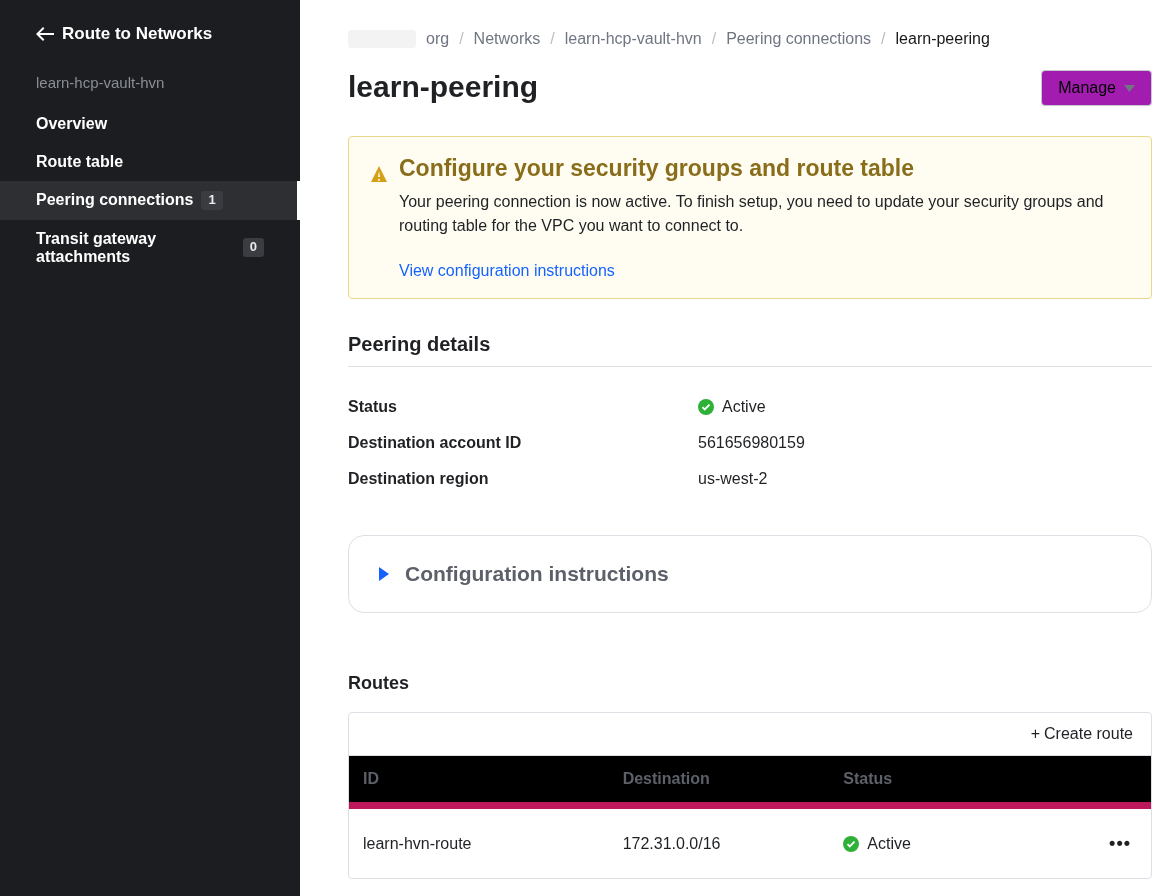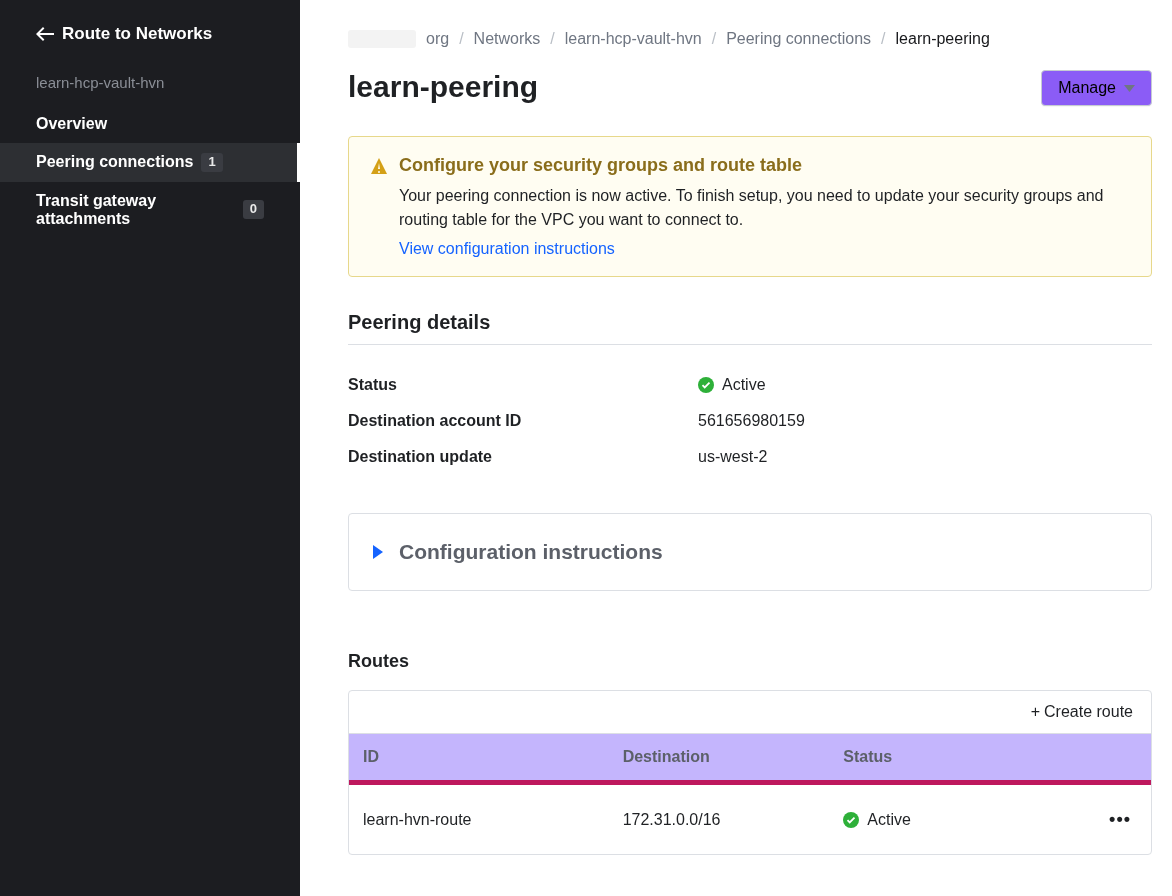--- a/index.html
+++ b/index.html
@@ -78,21 +78,21 @@
 }
 .header-row {
   display: flex;
   justify-content: space-between;
   align-items: flex-start;
   margin-bottom: 30px;
 }
 .page-title { font-size: 30px; font-weight: 700; }
 .manage-btn {
   border: 1px solid #c6cbd2;
-  background: #8b5cf6;
+  background: #a21caf;
   padding: 8px 16px;
   border-radius: 4px;
   font-size: 16px;
   font-weight: 500;
   display: flex;
   align-items: center;
   gap: 8px;
   cursor: pointer;
   box-shadow: 0 1px 1px rgba(0,0,0,0.04);
 }
@@ -101,32 +101,32 @@
   border: 1px solid #e7d88b;
   background: #fffdf2;
   border-radius: 4px;
   padding: 18px 22px;
   margin-bottom: 34px;
   position: relative;
 }
 .alert-title {
   color: #8a6d1b;
   font-weight: 600;
-  font-size: 18px;
+  font-size: 23px;
   margin-bottom: 8px;
   display: flex;
-  align-items: center;
+  align-items: flex-end;
   gap: 12px;
 }
 .alert-title svg { width: 16px; height: 16px; flex-shrink: 0; }
 .alert-body {
   font-size: 16px;
   line-height: 1.5;
   padding-left: 28px;
-  margin-bottom: 8px;
+  margin-bottom: 24px;
 }
 .alert-link {
   color: #1563ff;
   font-weight: 500;
   font-size: 16px;
   padding-left: 28px;
   cursor: pointer;
 }
 .section-title {
   font-size: 20px;
@@ -142,22 +142,22 @@
 .detail-row {
   display: flex;
   padding: 9px 0;
   font-size: 16px;
 }
 .detail-label { width: 350px; font-weight: 600; }
 .detail-value { display: flex; align-items: center; gap: 8px; }
 .status-icon { width: 16px; height: 16px; }
 .accordion {
   border: 1px solid #dcdfe4;
-  border-radius: 4px;
-  padding: 26px 24px;
+  border-radius: 16px;
+  padding: 26px 30px;
   display: flex;
   align-items: center;
   gap: 16px;
   cursor: pointer;
   margin-bottom: 60px;
 }
 .accordion svg { width: 10px; height: 14px; fill: #1563ff; }
 .accordion-title { font-size: 21px; font-weight: 700; color: #5c6069; }
 .routes-title { font-size: 18px; font-weight: 700; margin-bottom: 18px; }
 .routes-table {
@@ -181,41 +181,44 @@
 .routes-head, .routes-row {
   display: grid;
   grid-template-columns: 1fr 0.85fr 0.9fr 60px;
   padding: 14px 14px;
   font-size: 16px;
   align-items: center;
 }
 .routes-head {
   color: #5c6069;
   font-weight: 600;
-  border-bottom: 5px solid #be185d;
-  background: #c4b5fd;
+  border-bottom: 7px solid #be185d;
+  background: #000000;
 }
 .routes-row { padding-top: 24px; padding-bottom: 24px; }
 .status-cell { display: flex; align-items: center; gap: 8px; }
 .more-icon { cursor: pointer; font-size: 18px; font-weight: 700; letter-spacing: 1px; text-align: right; padding-right: 6px;}
 </style>
 </head>
 <body>
 
 <aside class="sidebar">
   <div class="back-link">
     <svg viewBox="0 0 18 14">
         <path d="M7 0L0 7l7 7 1.4-1.4L3.8 8H18V6H3.8l4.6-4.6z"></path>
       </svg>
     <span>Route to Networks</span>
   </div>
   <div class="context-label">learn-hcp-vault-hvn</div>
 
   <div class="nav-item">
     <span>Overview</span>
+  </div>
+  <div class="nav-item">
+    <span>Route table</span>
   </div>
   <div class="nav-item active">
     <span>Peering connections</span>
     <span class="badge">1</span>
   </div>
   <div class="nav-item">
     <span>Transit gateway attachments</span>
     <span class="badge">0</span>
   </div>
 </aside>
@@ -266,21 +269,21 @@
             <path d="M4.5 8.2l2.2 2.2 4.8-4.8" stroke="#fff" stroke-width="1.8" fill="none"></path>
           </svg>
         <span>Active</span>
       </div>
     </div>
     <div class="detail-row">
       <div class="detail-label">Destination account ID</div>
       <div class="detail-value">561656980159</div>
     </div>
     <div class="detail-row">
-      <div class="detail-label">Destination update</div>
+      <div class="detail-label">Destination region</div>
       <div class="detail-value">us-west-2</div>
     </div>
   </div>
 
   <div class="accordion">
     <svg viewBox="0 0 10 14">
         <path d="M0 0l10 7-10 7z"></path>
       </svg>
     <span class="accordion-title">Configuration instructions</span>
   </div>

